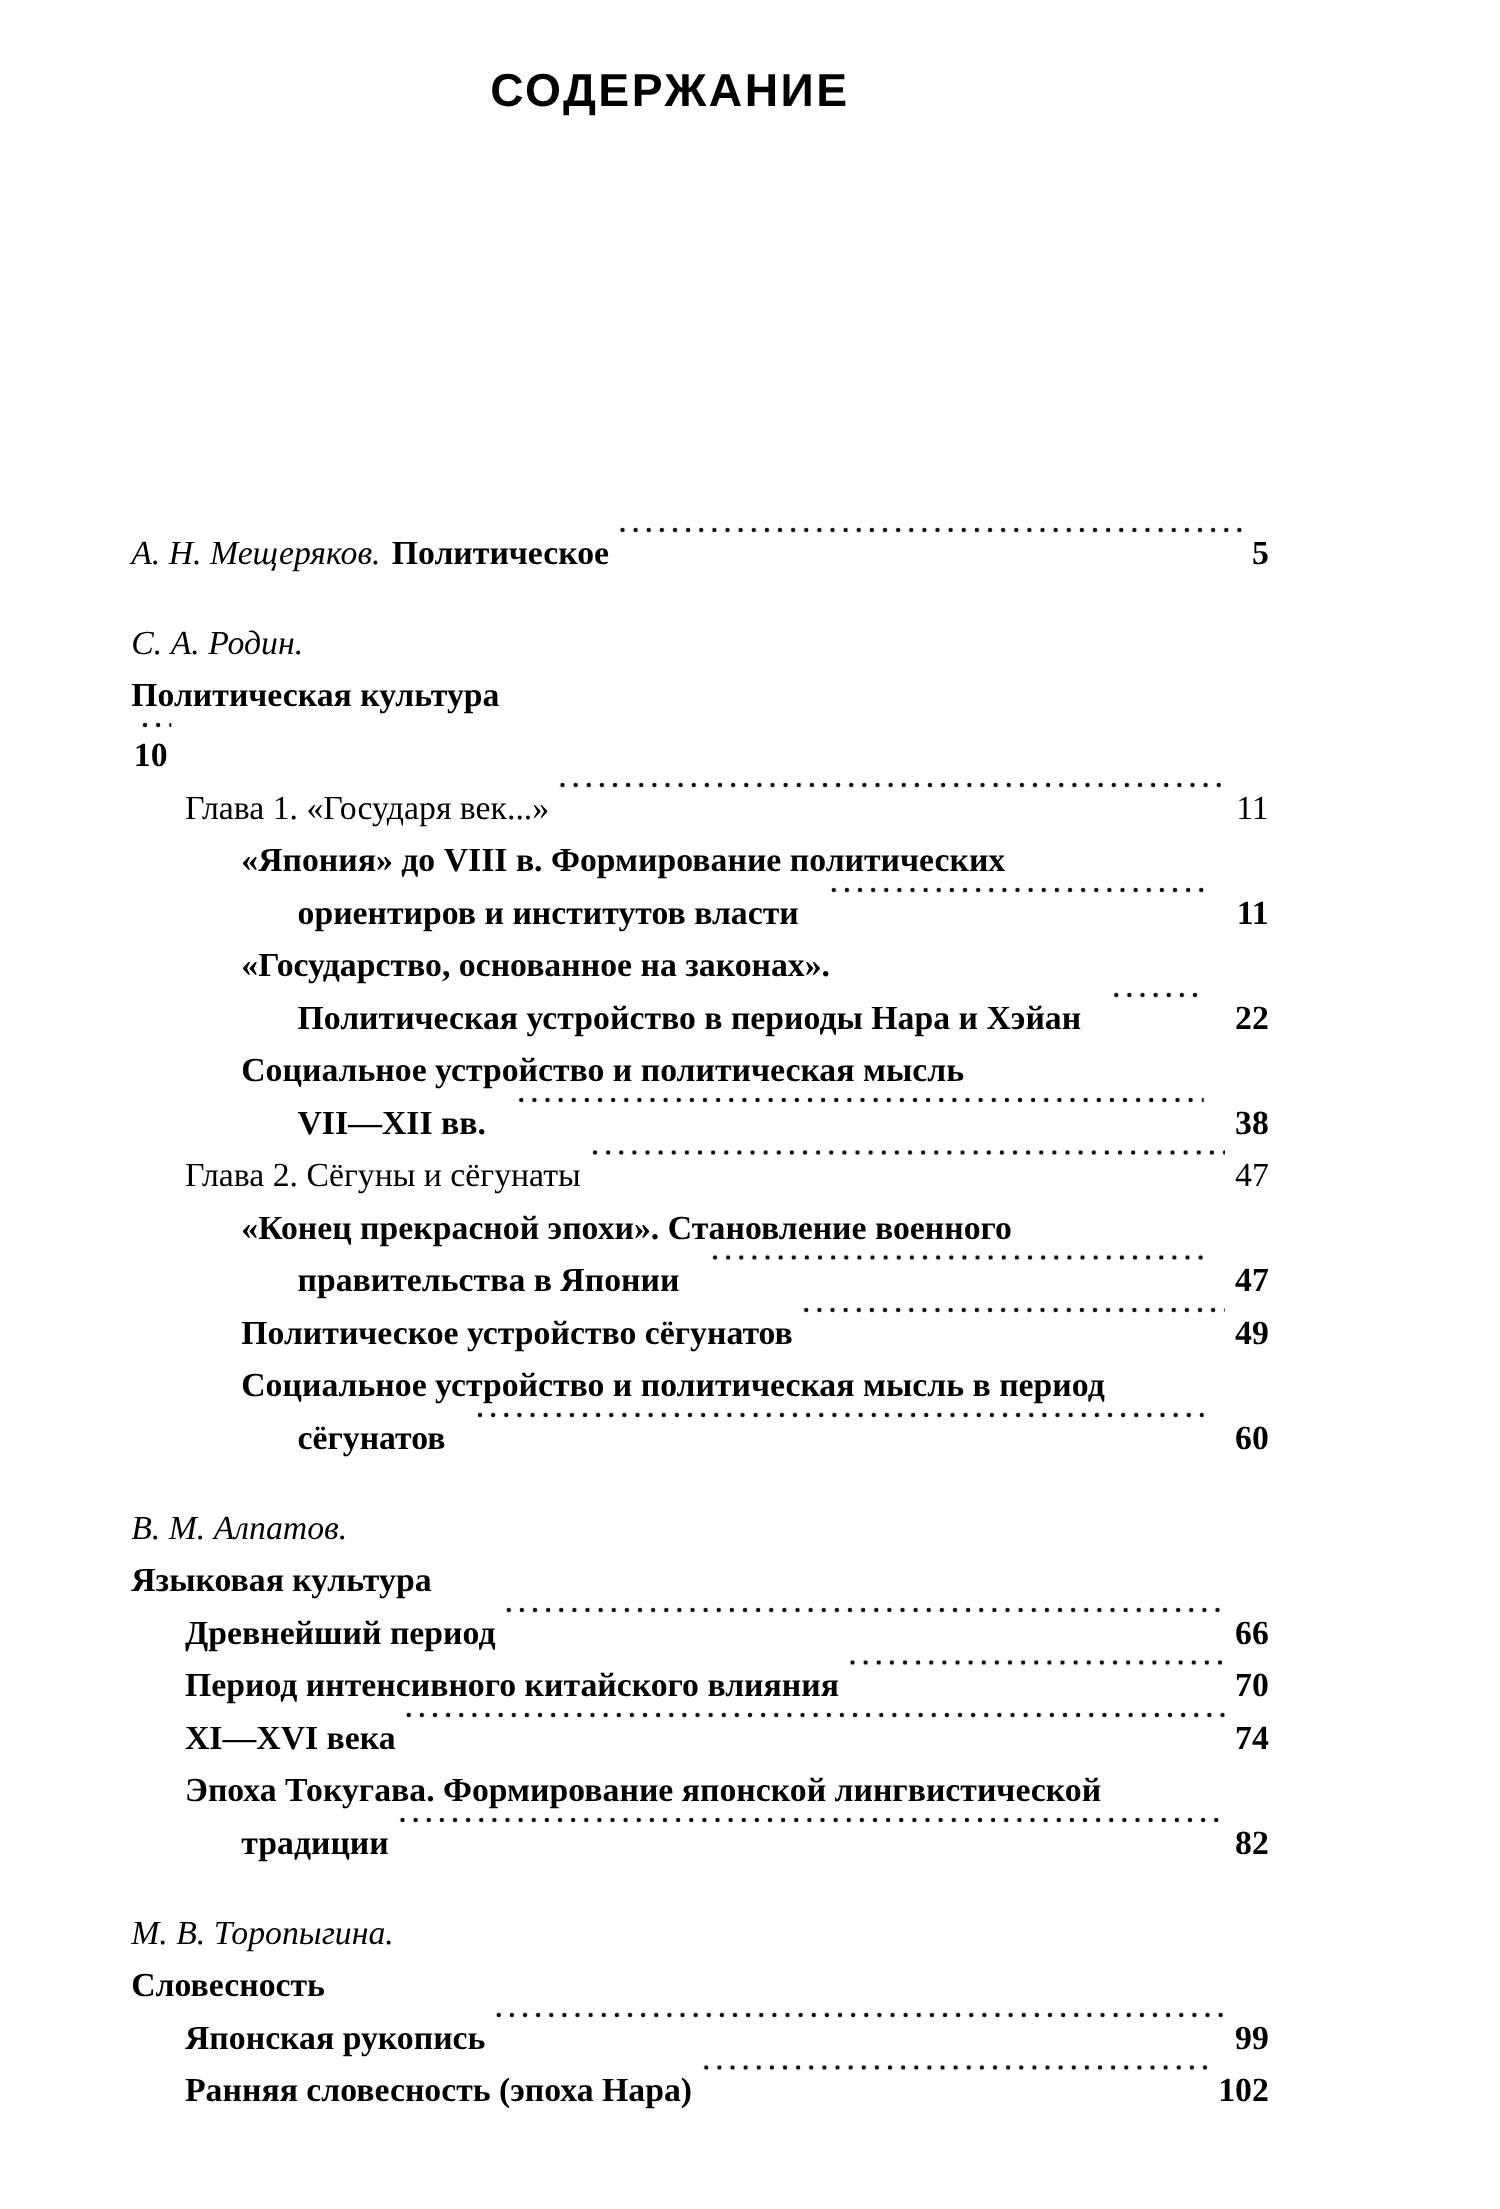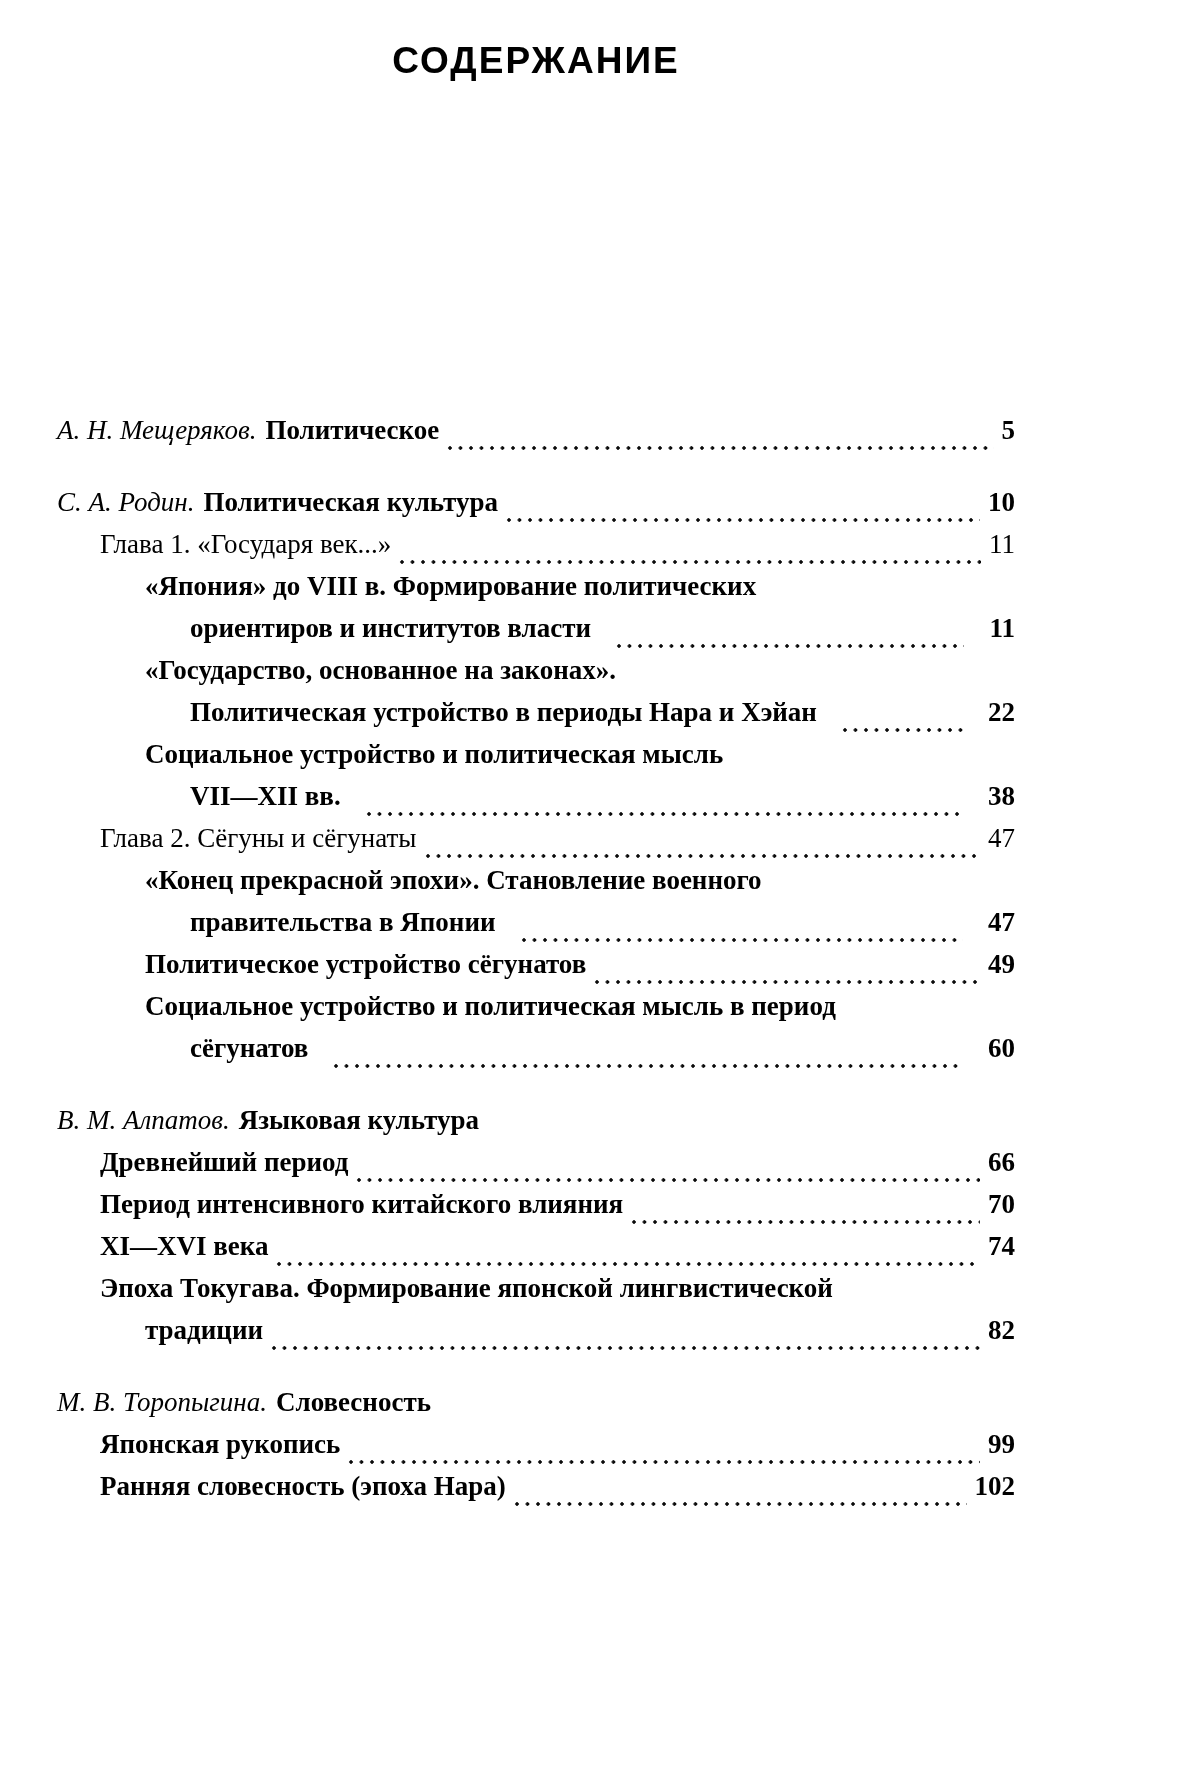--- a/index.html
+++ b/index.html
@@ -18,38 +18,39 @@
     overflow: hidden;
   }
   .title {
     font-family: "Liberation Sans", sans-serif;
     font-weight: 700;
     font-size: 37px;
     line-height: 1;
     letter-spacing: 2px;
     text-align: center;
     margin: 0;
-    padding-top: 42px;
+    padding-top: 54px;
     width: 958px;
     margin-left: 57px;
   }
   .toc {
     margin: 330px 0 0 57px;
     width: 958px;
     font-size: 27px;
   }
   .toc-line {
     display: flex;
-    align-items: flex-end;
+    align-items: flex-start;
     line-height: 42px;
     font-weight: 700;
     white-space: nowrap;
+    margin-left: 48px;
   }
   .toc-line.regular { font-weight: 400; }
-  .toc-line.gap { margin-top: 30px; }
+  .toc-line.gap { margin-top: 30px; flex-direction: column; }
   .indent-1 { padding-left: 43px; }
   .indent-2 { padding-left: 88px; }
   .indent-3 { padding-left: 133px; gap: 17px; }
   .toc-prefix {
     font-style: italic;
     font-weight: 400;
     margin-right: 9px;
   }
   .leader {
     flex: 1 1 auto;

